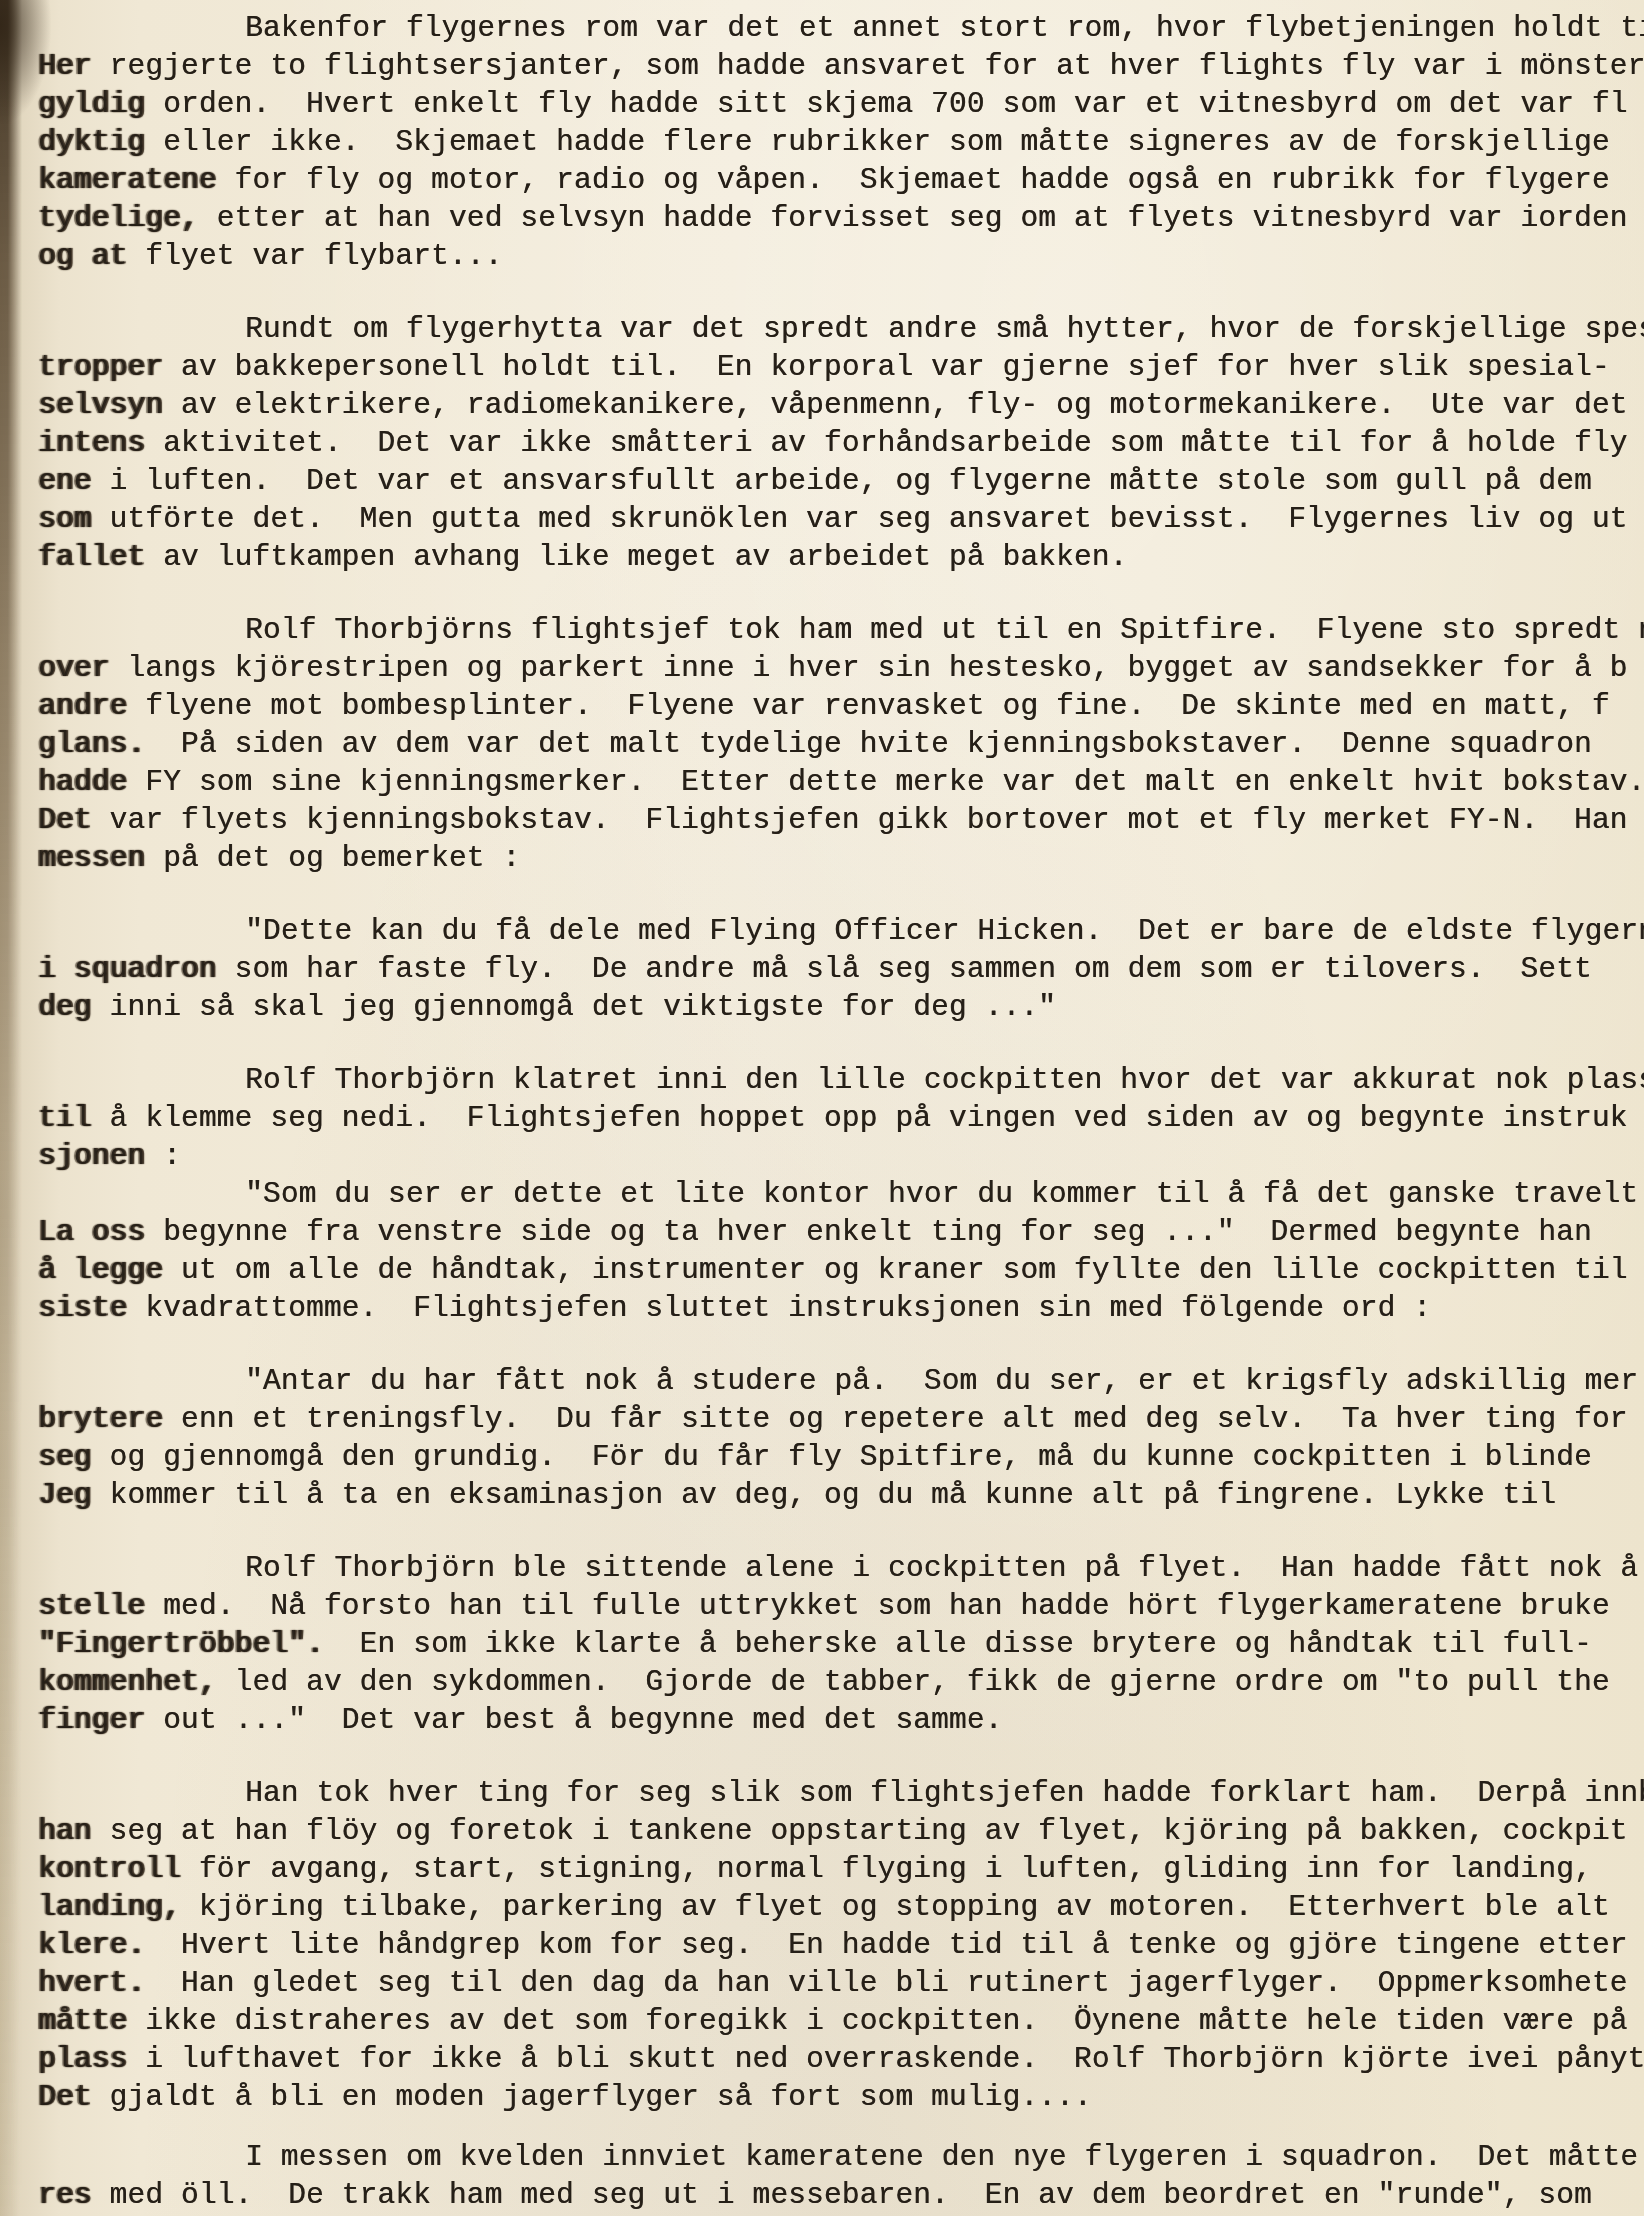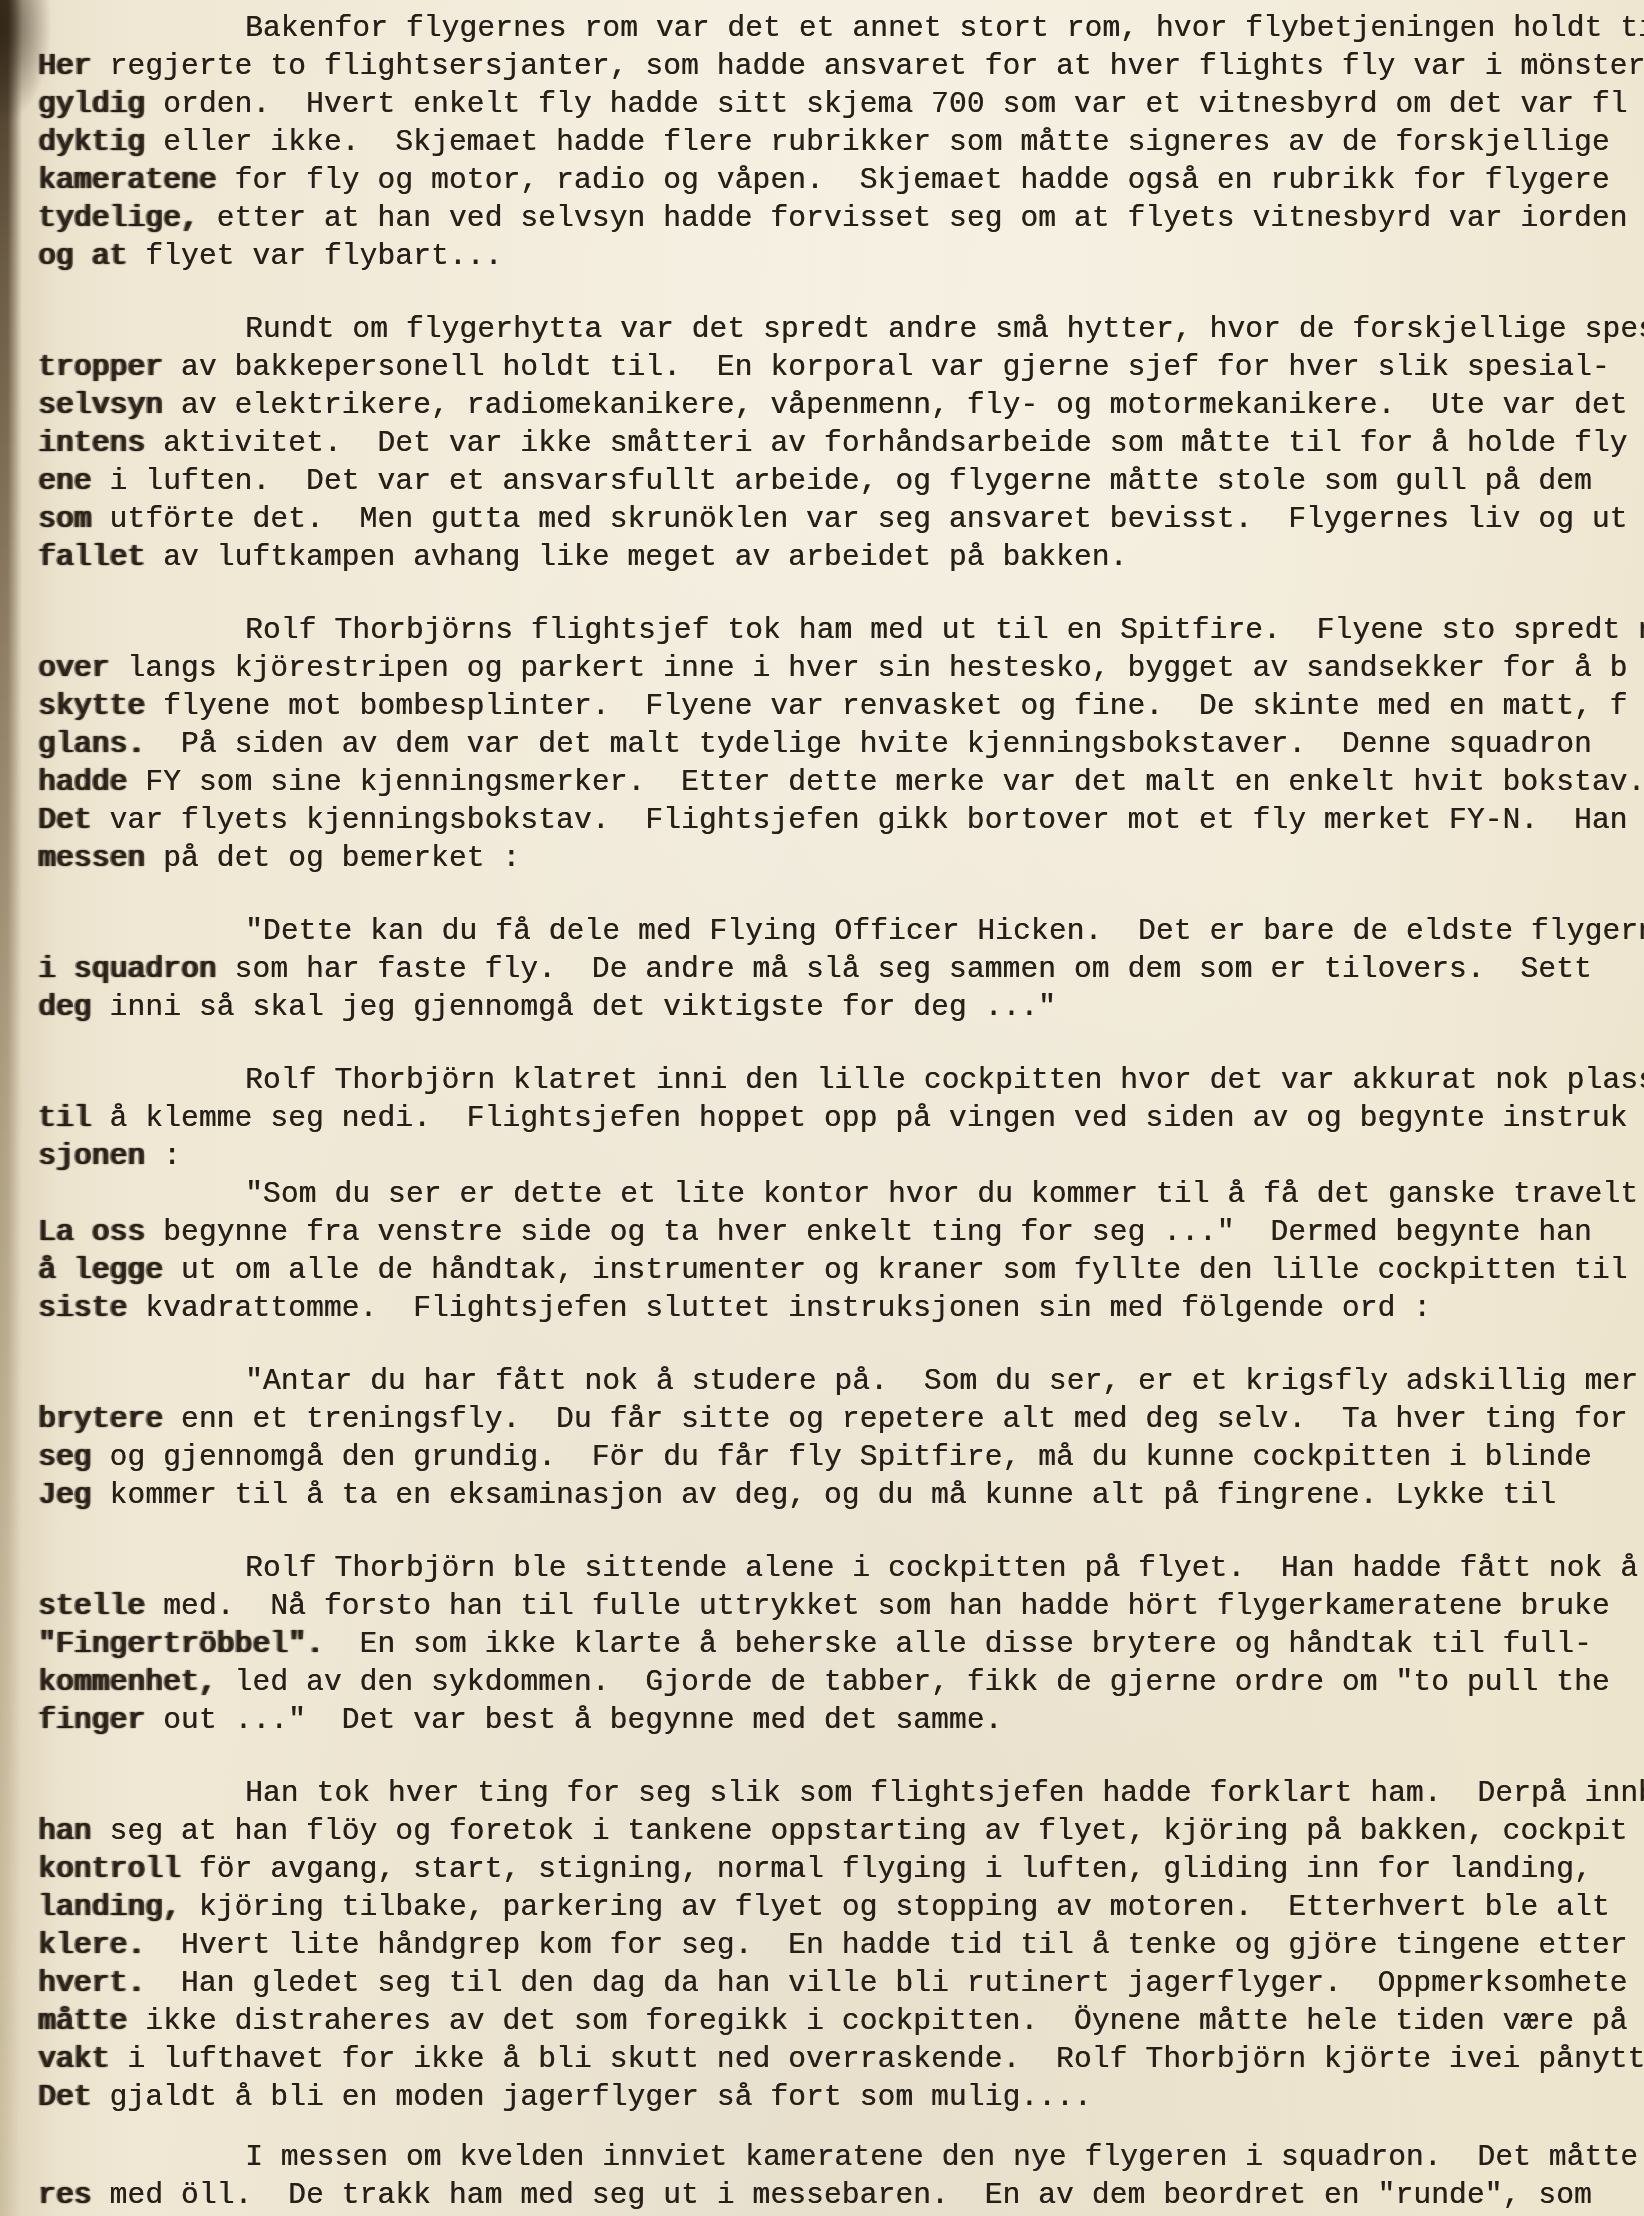--- a/index.html
+++ b/index.html
@@ -69,21 +69,21 @@
         <div class="line"><span class="smear">tropper</span> av bakkepersonell holdt til.  En korporal var gjerne sjef for hver slik spesial-</div>
         <div class="line"><span class="smear">selvsyn</span> av elektrikere, radiomekanikere, våpenmenn, fly- og motormekanikere.  Ute var det</div>
         <div class="line"><span class="smear">intens</span> aktivitet.  Det var ikke småtteri av forhåndsarbeide som måtte til for å holde fly</div>
         <div class="line"><span class="smear">ene</span> i luften.  Det var et ansvarsfullt arbeide, og flygerne måtte stole som gull på dem</div>
         <div class="line"><span class="smear">som</span> utförte det.  Men gutta med skrunöklen var seg ansvaret bevisst.  Flygernes liv og ut</div>
         <div class="line"><span class="smear">fallet</span> av luftkampen avhang like meget av arbeidet på bakken.</div>
       </div>
       <div class="block">
         <div class="line indent">Rolf Thorbjörns flightsjef tok ham med ut til en Spitfire.  Flyene sto spredt ned</div>
         <div class="line"><span class="smear">over</span> langs kjörestripen og parkert inne i hver sin hestesko, bygget av sandsekker for å b</div>
-        <div class="line"><span class="smear">skytte</span> flyene mot bombesplinter.  Flyene var renvasket og fine.  De skinte med en matt, f</div>
+        <div class="line"><span class="smear">andre</span> flyene mot bombesplinter.  Flyene var renvasket og fine.  De skinte med en matt, f</div>
         <div class="line"><span class="smear">glans.</span>  På siden av dem var det malt tydelige hvite kjenningsbokstaver.  Denne squadron</div>
         <div class="line"><span class="smear">hadde</span> FY som sine kjenningsmerker.  Etter dette merke var det malt en enkelt hvit bokstav.</div>
         <div class="line"><span class="smear">Det</span> var flyets kjenningsbokstav.  Flightsjefen gikk bortover mot et fly merket FY-N.  Han</div>
         <div class="line"><span class="smear">messen</span> på det og bemerket :</div>
       </div>
       <div class="block">
         <div class="line indent">"Dette kan du få dele med Flying Officer Hicken.  Det er bare de eldste flygerne</div>
         <div class="line"><span class="smear">i squadron</span> som har faste fly.  De andre må slå seg sammen om dem som er tilovers.  Sett</div>
         <div class="line"><span class="smear">deg</span> inni så skal jeg gjennomgå det viktigste for deg ..."</div>
       </div>
@@ -110,21 +110,21 @@
         <div class="line"><span class="smear">finger</span> out ..."  Det var best å begynne med det samme.</div>
       </div>
       <div class="block">
         <div class="line indent">Han tok hver ting for seg slik som flightsjefen hadde forklart ham.  Derpå innbil</div>
         <div class="line"><span class="smear">han</span> seg at han flöy og foretok i tankene oppstarting av flyet, kjöring på bakken, cockpit</div>
         <div class="line"><span class="smear">kontroll</span> för avgang, start, stigning, normal flyging i luften, gliding inn for landing,</div>
         <div class="line"><span class="smear">landing,</span> kjöring tilbake, parkering av flyet og stopping av motoren.  Etterhvert ble alt</div>
         <div class="line"><span class="smear">klere.</span>  Hvert lite håndgrep kom for seg.  En hadde tid til å tenke og gjöre tingene etter</div>
         <div class="line"><span class="smear">hvert.</span>  Han gledet seg til den dag da han ville bli rutinert jagerflyger.  Oppmerksomhete</div>
         <div class="line"><span class="smear">måtte</span> ikke distraheres av det som foregikk i cockpitten.  Öynene måtte hele tiden være på</div>
-        <div class="line"><span class="smear">vakt</span> i lufthavet for ikke å bli skutt ned overraskende.  Rolf Thorbjörn kjörte ivei pånytt</div>
+        <div class="line"><span class="smear">plass</span> i lufthavet for ikke å bli skutt ned overraskende.  Rolf Thorbjörn kjörte ivei pånytt</div>
         <div class="line"><span class="smear">Det</span> gjaldt å bli en moden jagerflyger så fort som mulig....</div>
       </div>
       <div class="block">
         <div class="line indent">I messen om kvelden innviet kameratene den nye flygeren i squadron.  Det måtte gj</div>
         <div class="line"><span class="smear">res</span> med öll.  De trakk ham med seg ut i messebaren.  En av dem beordret en "runde", som</div>
         <div class="line"><span class="smear">skikk</span> og bruk var blandt flygerne.  Alle vennene hevet glasset :</div>
       </div>
     </div>
   <div class="gutter"></div>
   <div class="corner-blotch"></div>

